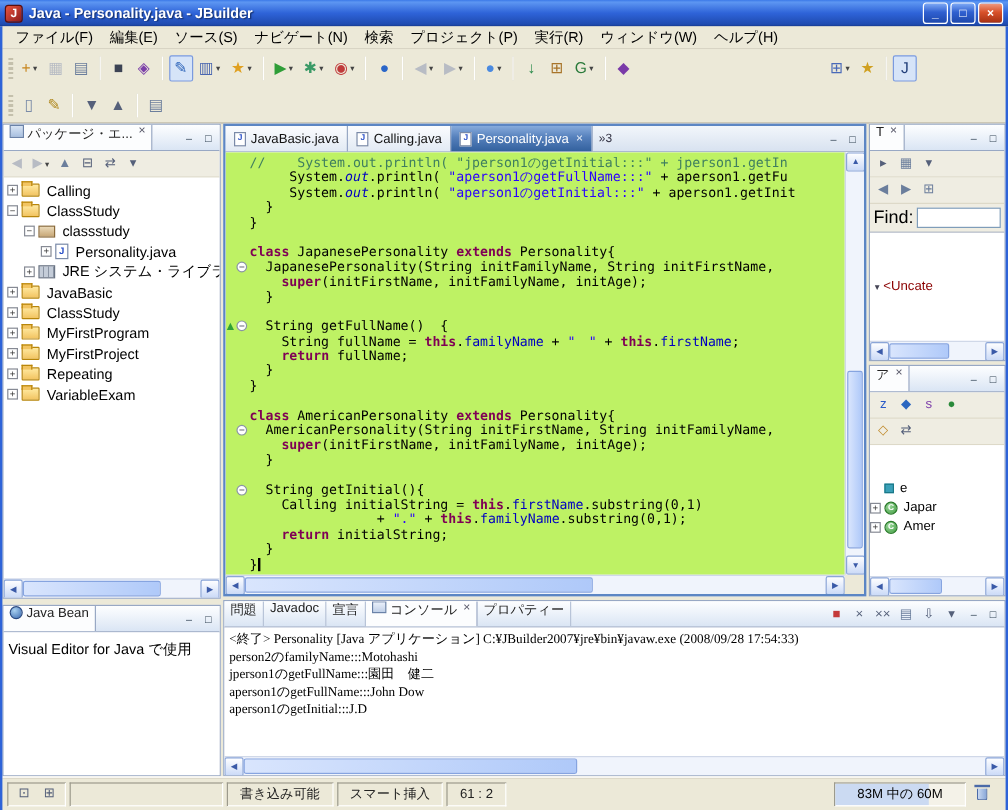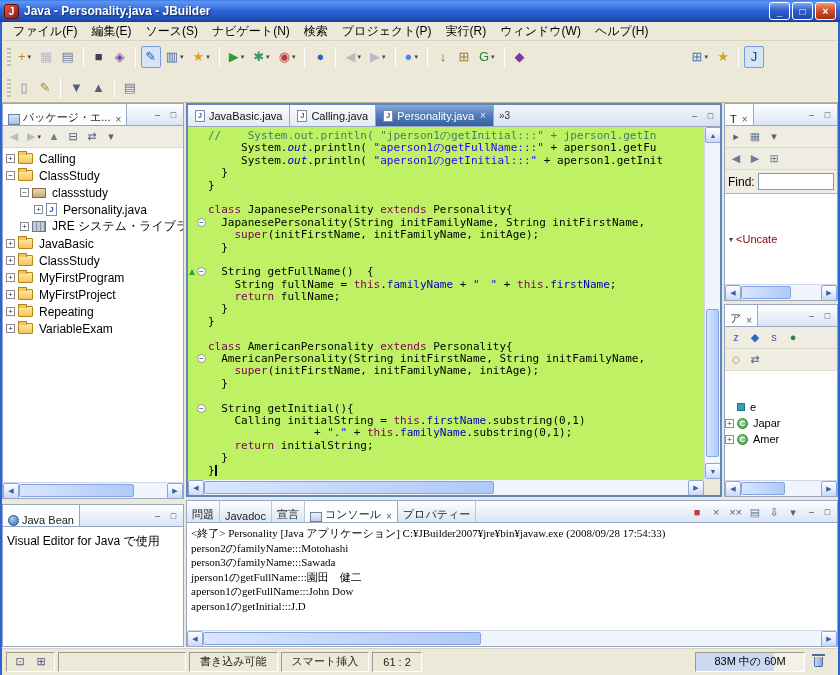--- a/index.html
+++ b/index.html
@@ -34,21 +34,21 @@
 .tsep{width:1px;height:20px;background:#C8C4B0;border-right:1px solid #fff;margin:0 4px}
 
 .panel{position:absolute;background:#fff;border:1px solid #98A8C4;display:flex;flex-direction:column;overflow:hidden}
 #pkgpanel{left:2px;top:103px;width:182px;height:396px}
 #beanpanel{left:2px;top:504px;width:182px;height:143px}
 #editorpanel{left:186px;top:103px;width:536px;height:394px;border:2px solid #5C86C4;background:#fff}
 #tpanel{left:724px;top:103px;width:114px;height:198px}
 #outlinepanel{left:724px;top:304px;width:114px;height:193px}
 #consolepanel{left:186px;top:500px;width:652px;height:147px}
 .phead{height:22px;flex:none;background:linear-gradient(180deg,#FDFEFF,#DAE5F4);border-bottom:1px solid #98A8C4;display:flex;align-items:stretch;overflow:hidden}
-.vtab{display:flex;align-items:flex-end;gap:3px;padding:0 5px;font-size:11px;border-right:1px solid #B8C4D8;color:#222;white-space:nowrap}
+.vtab{display:flex;align-items:flex-start;gap:3px;padding:0 5px;font-size:11px;border-right:1px solid #B8C4D8;color:#222;white-space:nowrap}
 .vtab.sel{background:#FCFDFE;border-right:1px solid #98A8C4;box-shadow:inset 0 1px 0 #fff}
 .tabx{font-size:10px;color:#556;padding-left:2px}
 .pbtns{margin-left:auto;display:flex;align-items:center;gap:1px;padding-right:2px}
 .pbtn{width:15px;height:13px;display:flex;align-items:center;justify-content:center;font-size:9px;color:#345}
 .vtoolbar{height:22px;flex:none;background:#EFEDE2;border-bottom:1px solid #DDD9C8;display:flex;align-items:center;gap:1px;padding:0 2px}
 
 .treewrap{flex:1;min-height:0;background:#fff;overflow:hidden;padding-top:2px}
 .trow{display:flex;align-items:center;height:17px;font-size:12px;white-space:nowrap}
 .trow.small{height:16px;font-size:11px}
 .expander{flex:none;width:9px;height:9px;border:1px solid #868A94;background:#fff;font-size:8px;line-height:7px;text-align:center;color:#333;margin-right:3px}
@@ -68,41 +68,41 @@
 .etabx{font-size:10px;color:#E8EEF8;margin-left:2px}
 .chevron{display:flex;align-items:center;font-size:10px;color:#334;padding:0 5px}
 .editorbody{flex:1;min-height:0;position:relative;background:#fff}
 .codewrap{position:absolute;left:0;top:0;right:16px;bottom:16px;overflow:hidden;padding-top:3px;background:#bef264}
 .cline{display:flex;height:12.4px;font-family:"DejaVu Sans Mono",monospace;font-size:11px;line-height:12.4px;white-space:pre}
 .ann{flex:none;width:8px;position:relative}
 .gmark{position:absolute;left:1px;top:3px;width:0;height:0;border-left:3px solid transparent;border-right:3px solid transparent;border-bottom:6px solid #2FA038}
 .foldc{flex:none;width:12px;position:relative}
 .folddot{position:absolute;left:1px;top:1px;width:9px;height:9px;border:1px solid #8A94A4;border-radius:50%;background:#fff;font-size:8px;line-height:7px;text-align:center;color:#445}
 .ctext{flex:1}
-.sc-k{color:#7F0055;font-weight:normal}
+.sc-k{color:#7F0055;font-weight:bold}
 .sc-s{color:#2A00FF}
 .sc-c{color:#3F7F5F}
 .sc-f{color:#0000C0}
 .sc-sf{color:#0000C0;font-style:italic}
 .sc-d{color:#000}
 .caret{display:inline-block;width:2px;height:11px;background:#000;vertical-align:-2px}
 #evscroll{position:absolute;right:0;top:0;bottom:16px;width:16px}
 #ehscroll{position:absolute;left:0;right:16px;bottom:0;height:16px}
 .sbcorner{position:abs;position:absolute;right:0;bottom:0;width:16px;height:16px;background:#ECE9D8}
 
 .sbh{display:flex;flex:none;height:16px;background:#F0F4FC;border-top:1px solid #D0D8E8}
 .sbv{display:flex;flex-direction:column;background:#F0F4FC;border-left:1px solid #D0D8E8}
 .sb-btn{flex:none;width:16px;height:16px;background:linear-gradient(180deg,#FEFEFF,#CBDAF7);border:1px solid #8CA6D8;border-radius:2px;color:#3A5AA8;font-size:7px;display:flex;align-items:center;justify-content:center}
 .sb-track{flex:1;position:relative}
 .sb-thumb{position:absolute;background:linear-gradient(90deg,#D9E5FD,#AFC9F9);border:1px solid #86A4E0;border-radius:2px}
 .sb-thumb.h{top:1px;bottom:1px}
 .sb-thumb.v{left:1px;right:1px;background:linear-gradient(90deg,#D9E5FD,#AFC9F9)}
 
 .findrow{height:24px;flex:none;background:#EFEDE2;border-bottom:1px solid #AAB4C4;display:flex;align-items:center;gap:3px;padding:0 3px}
-.findlabel{font-size:12px;color:#000}
+.findlabel{font-size:15px;color:#000}
 .findinput{flex:1;min-width:0;height:17px;border:1px solid #7F9DB9;background:#fff;font-size:11px;padding:0 2px;font-family:"Liberation Sans",sans-serif}
 .plist{flex:1;min-height:0;background:#fff;padding-top:36px}
 .catrow{height:18px;display:flex;align-items:center;gap:3px;padding:0 4px;font-size:11px;color:#8B0000;white-space:nowrap}
 .catarrow{font-size:8px;color:#445}
 
 .otree{flex:1;min-height:0;background:#fff;padding-top:28px}
 .oicon{flex:none;margin-right:3px}
 .oicon.elem{width:8px;height:8px;background:#3AA0B8;border:1px solid #1A7888}
 .oicon.class{width:11px;height:11px;border-radius:50%;background:radial-gradient(circle at 35% 30%,#9FD89F,#3F9E3F);border:1px solid #2A7A2A;color:#fff;font-size:7px;font-weight:bold;display:inline-flex;align-items:center;justify-content:center}
 
@@ -618,21 +618,20 @@
           </span>
         </span>
       <span class="pbtns">
           <span class="pbtn">–</span>
           <span class="pbtn">□</span>
         </span>
     </div>
     <div class="conbody" id="conout">
         <div class="conline">&lt;終了&gt; Personality [Java アプリケーション] C:¥JBuilder2007¥jre¥bin¥javaw.exe (2008/09/28 17:54:33)</div>
         <div class="conline">person2のfamilyName:::Motohashi</div>
-        <div class="conline">person3のfamilyName:::Sawada</div>
         <div class="conline">jperson1のgetFullName:::園田　健二</div>
         <div class="conline">aperson1のgetFullName:::John Dow</div>
         <div class="conline">aperson1のgetInitial:::J.D</div>
       </div>
     <div class="sbh">
         <span class="sb-btn">◀</span>
         <span class="sb-track">
           <span class="sb-thumb h" style="left: 0%; width: 45%;"></span>
         </span>
         <span class="sb-btn">▶</span>

